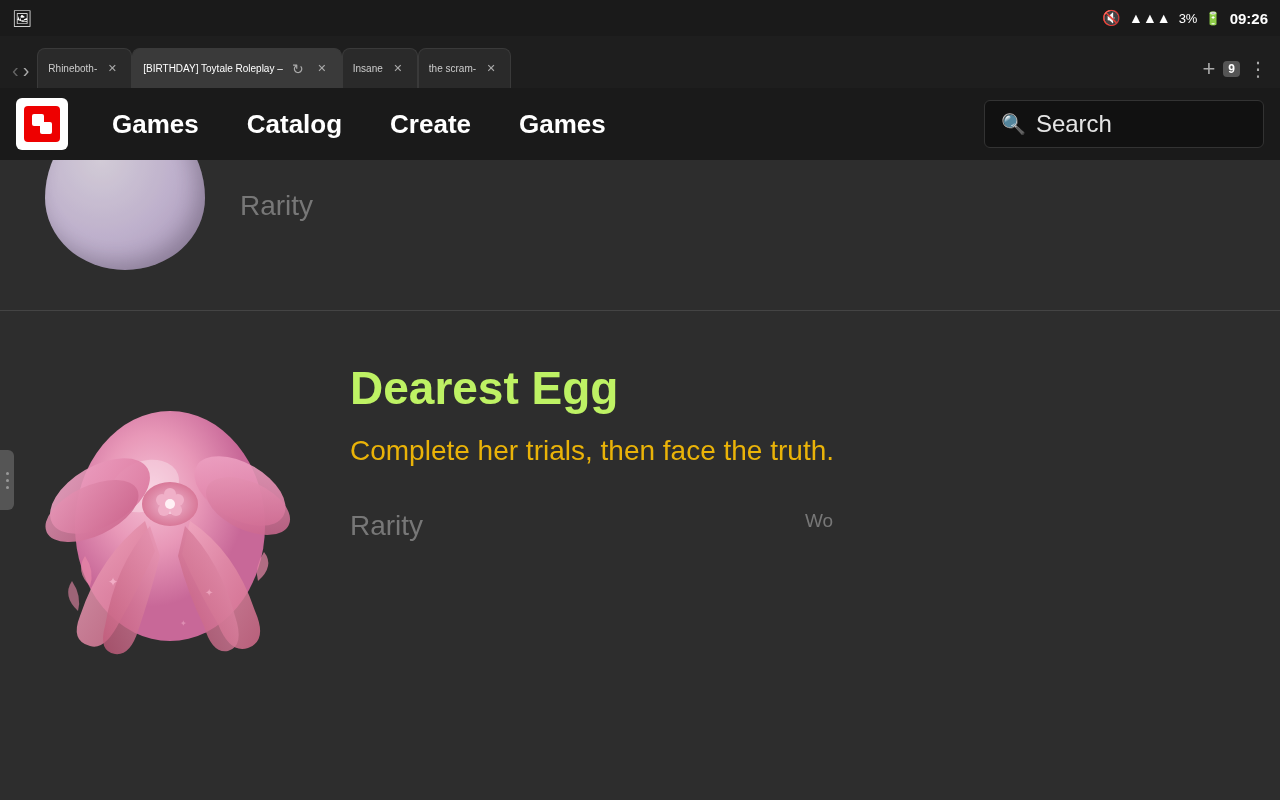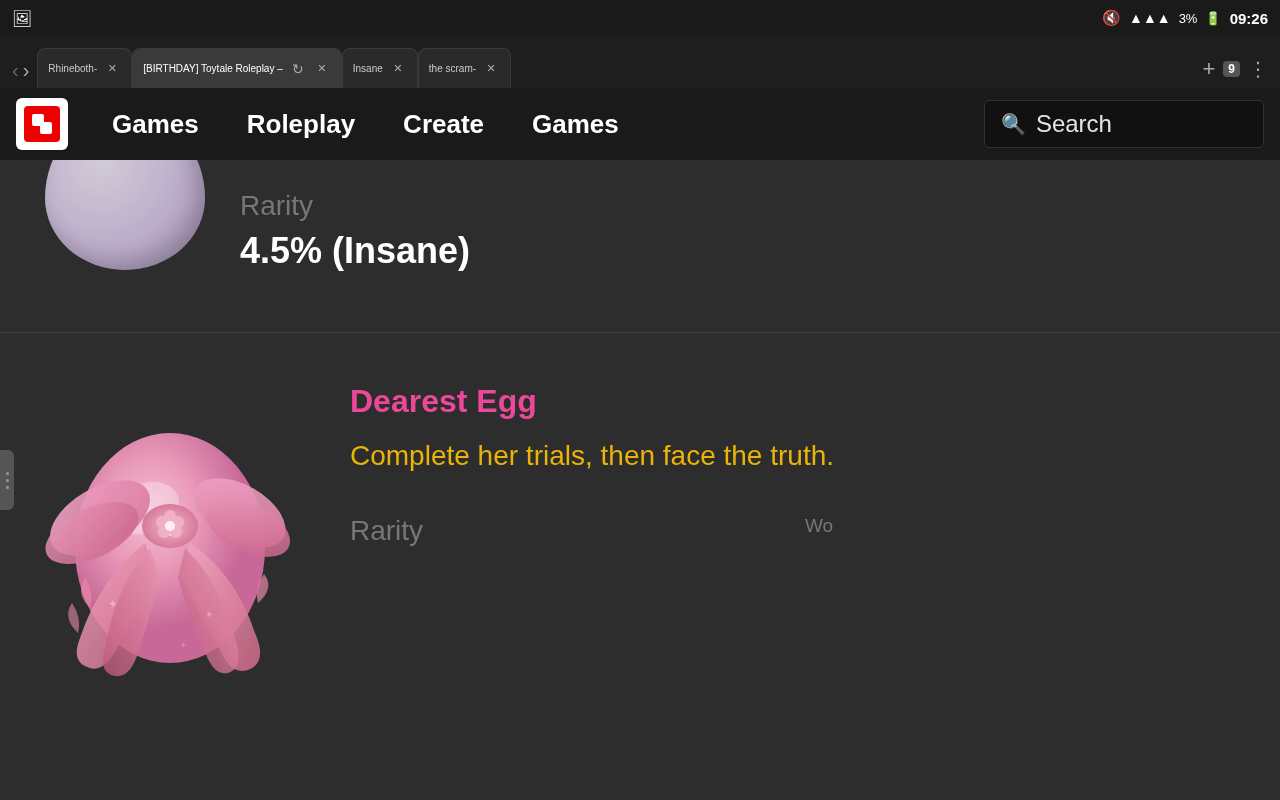--- a/index.html
+++ b/index.html
@@ -229,23 +229,23 @@
       justify-content: center;
       flex-shrink: 0;
       padding: 20px;
     }
 
     .item-info {
       flex: 1;
       padding: 20px 20px 0 10px;
     }
     .item-name {
-      font-size: 32px;
+      font-size: 46px;
       font-weight: bold;
-      color: #ec4899;
+      color: #bef264;
       margin-bottom: 16px;
     }
     .item-desc {
       font-size: 28px;
       color: #eab308;
       margin-bottom: 40px;
       line-height: 1.4;
     }
     .item-stats {
       display: flex;
@@ -349,21 +349,21 @@
   <div class="roblox-logo">
     <svg width="40" height="40" viewBox="0 0 40 40">
       <rect x="2" y="2" width="36" height="36" rx="4" fill="#e00"></rect>
       <rect x="10" y="10" width="12" height="12" rx="2" fill="white"></rect>
       <rect x="18" y="18" width="12" height="12" rx="2" fill="white"></rect>
     </svg>
   </div>
 
   <div class="nav-links">
     <span class="nav-link">Games</span>
-    <span class="nav-link">Roleplay</span>
+    <span class="nav-link">Catalog</span>
     <span class="nav-link">Create</span>
     <span class="nav-link">Games</span>
   </div>
 
   <div class="search-box">
     <span class="search-icon">🔍</span>
     <span class="search-text">Search</span>
   </div>
 </div>
 
@@ -388,21 +388,20 @@
         opacity: 0.85;
         margin-top: -60px;
         margin-left: 30px;
         box-shadow: inset -8px -8px 20px rgba(0,0,0,0.2);
       "></div>
     </div>
     <div class="item-top-info">
       <div style="display:flex; gap: 80px; margin-top: 30px;">
         <div>
           <div class="stat-label">Rarity</div>
-          <div class="rarity-percent-top">4.5% (Insane)</div>
         </div>
       </div>
     </div>
   </div>
 
   <div class="item-main">
     <div class="item-image">
 
       <svg width="300" height="310" viewBox="0 0 300 310">
 

